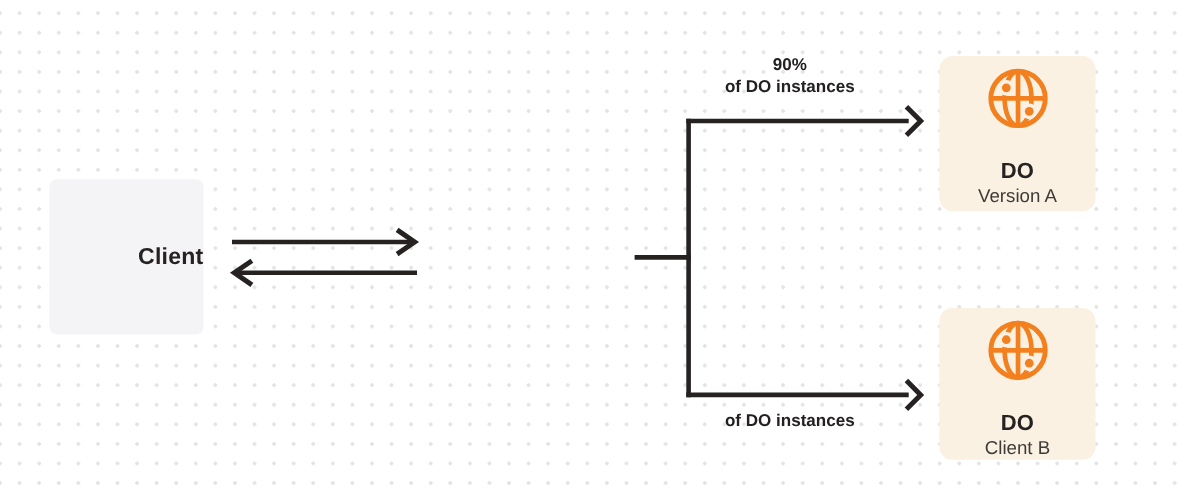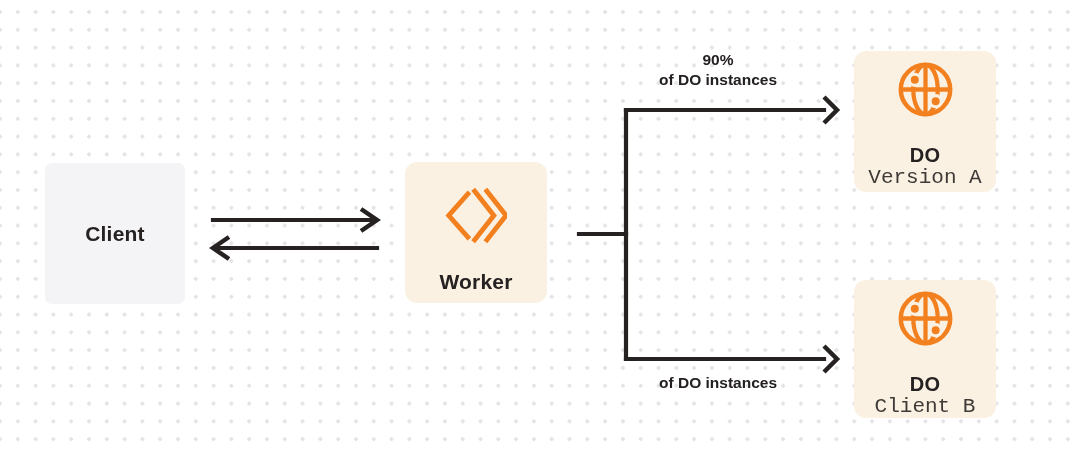--- a/index.html
+++ b/index.html
@@ -27,36 +27,37 @@
   .head{stroke:var(--line);stroke-width:4.5;fill:none;stroke-linecap:butt;stroke-linejoin:miter;}
   .node{
     position:absolute;
     display:flex;flex-direction:column;align-items:center;
     color:var(--line);
   }
   .node-client{
     left:45px;top:163px;width:140px;height:141px;
     background:var(--client-gray);border-radius:7px;
     justify-content:center;
+    align-items:flex-end;
   }
   .node-client .node-label{font-size:21px;font-weight:700;letter-spacing:.2px;}
   .node-worker{
     left:405px;top:162px;width:142px;height:141px;
     background:var(--cream);border-radius:12px;
     padding-top:25px;
   }
   .node-worker .node-label{font-size:21px;font-weight:700;margin-top:22px;letter-spacing:.2px;}
   .node-do{
     background:var(--cream);border-radius:12px;
     left:818px;width:142px;padding-top:10px;margin-left:36px;
   }
   .node-do-a{top:51px;height:141px;}
   .node-do-b{top:280px;height:138px;}
   .node-do .node-title{font-size:20px;font-weight:700;margin-top:20px;line-height:26px;letter-spacing:.3px;}
-  .node-do .node-subtitle{font-size:21px;font-weight:400;color:var(--subtle-text);line-height:20px;font-family:Liberation Mono, monospace;}
+  .node-do .node-subtitle{font-size:17px;font-weight:400;color:var(--subtle-text);line-height:20px;}
   .orange-stroke{stroke:var(--orange);fill:none;}
   .orange-fill{fill:var(--orange);}
   .erase{fill:var(--cream);}
   .edge-label{
     position:absolute;width:240px;text-align:center;
     font-size:15.5px;font-weight:700;line-height:20px;color:#242021;
   }
   .edge-label span{display:block;}
   .edge-label-top{left:598px;top:50px;}
   .edge-label-bottom{left:598px;top:373px;}
@@ -88,30 +89,20 @@
     <g>
       <path class="wire" d="M626,359 H824"></path>
       <path class="head" d="M824,346 L837,359 L824,372"></path>
     </g>
   </svg>
 
   <div class="node node-client">
     <div class="node-label">Client</div>
   </div>
 
-  <div class="node node-worker">
-    <span>
-      <svg width="62" height="57" viewBox="0 0 66 60" aria-hidden="true">
-        <path class="orange-stroke" d="M26,5 L4,30 L26,55" stroke-width="5.2"></path>
-        <path class="orange-stroke" d="M30,2 L52,30 L30,58" stroke-width="5.2"></path>
-        <path class="orange-stroke" d="M43,2 L65,30 L43,58" stroke-width="5.2"></path>
-      </svg>
-    </span>
-    <div class="node-label">Worker</div>
-  </div>
 
   <div class="node node-do node-do-a">
     <span>
       <svg width="57" height="57" viewBox="0 0 56 56" aria-hidden="true">
         <circle class="orange-stroke" cx="28" cy="28" r="24.3" stroke-width="4.4"></circle>
         <ellipse class="orange-stroke" cx="28" cy="28" rx="12" ry="24.3" stroke-width="4.2"></ellipse>
         <path class="orange-stroke" d="M4,28 H52" stroke-width="4.2"></path>
         <path class="orange-stroke" d="M28,4 V52" stroke-width="4.2"></path>
         <circle class="erase" cx="17.5" cy="18.5" r="7"></circle>
         <circle class="orange-fill" cx="17.5" cy="18.5" r="3.9"></circle>

